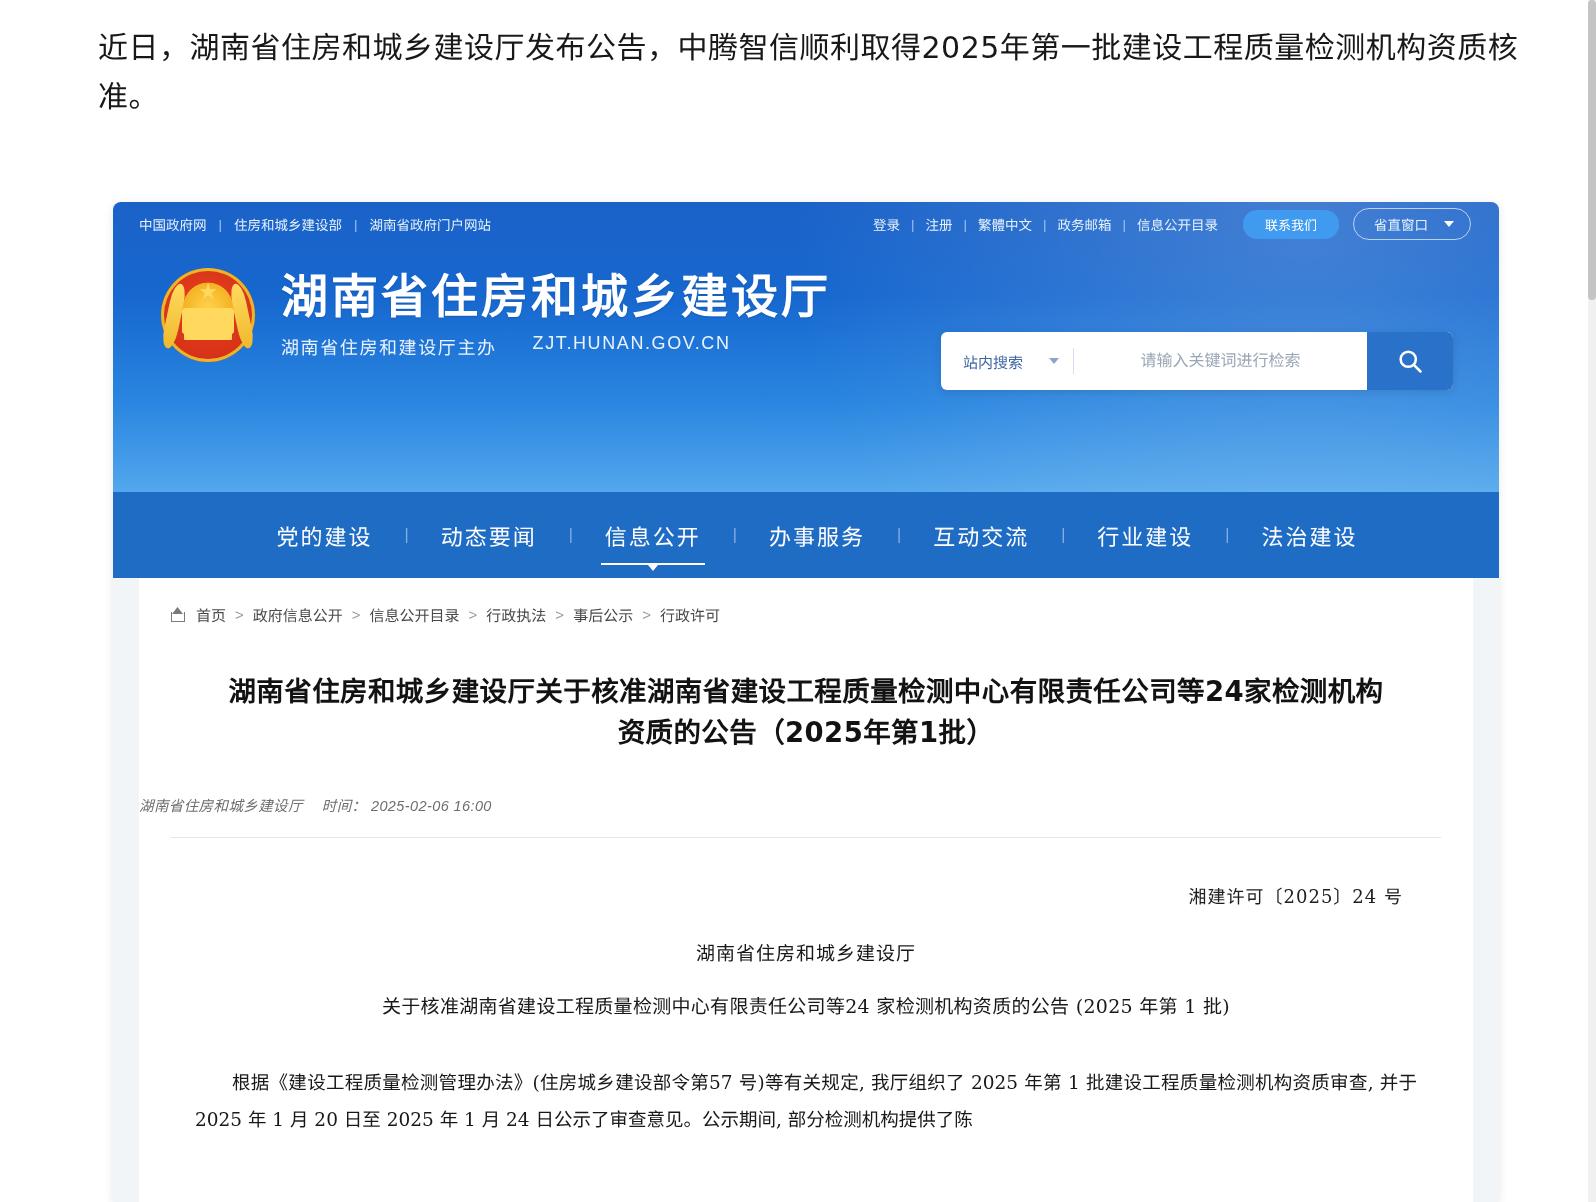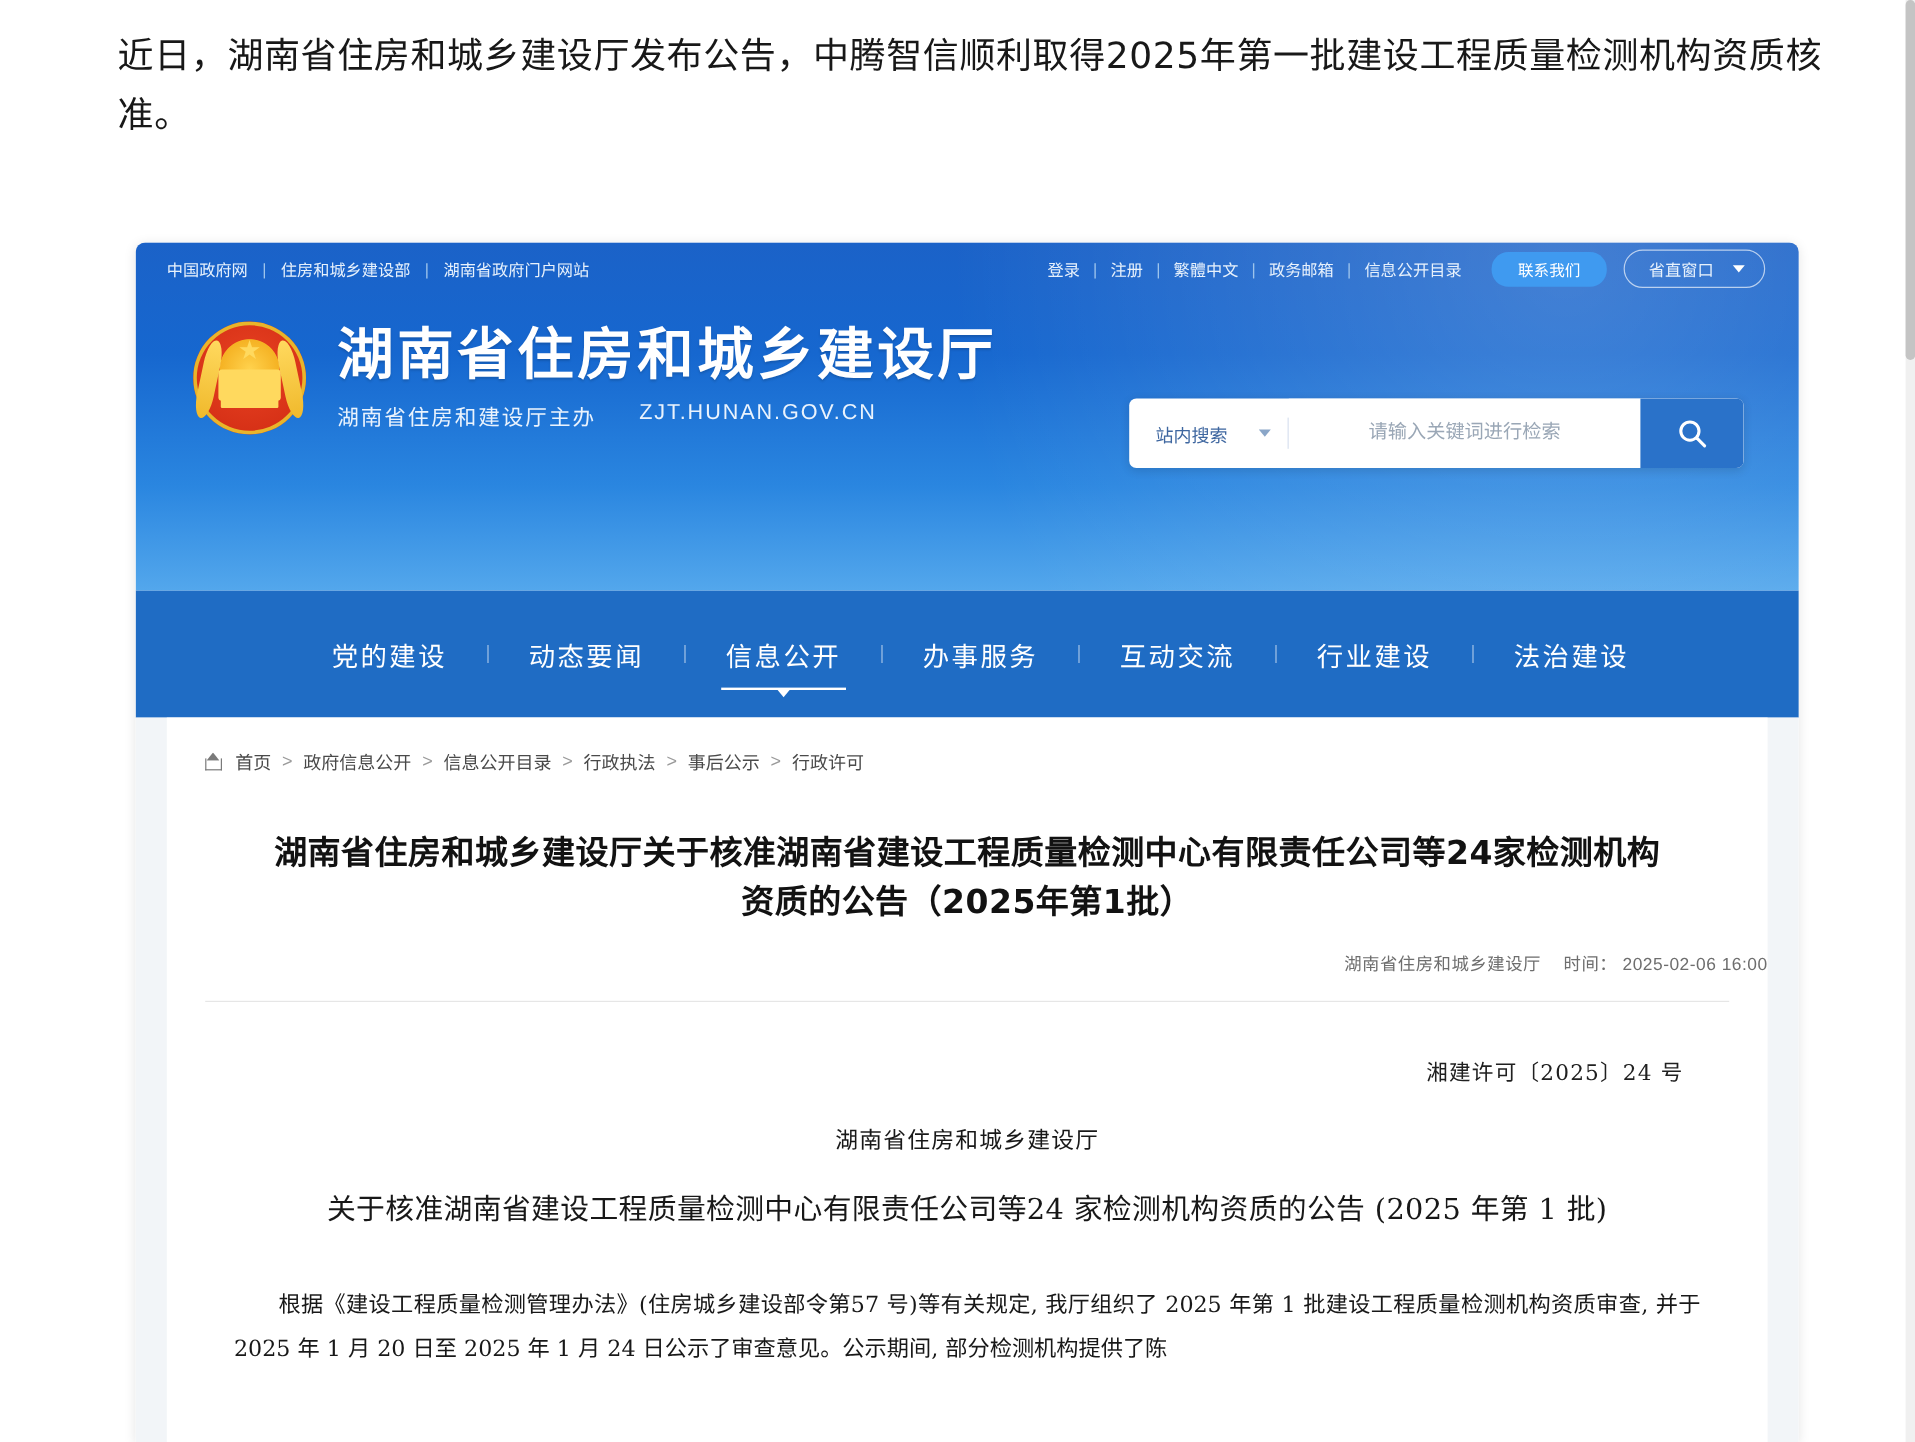--- a/index.html
+++ b/index.html
@@ -202,21 +202,21 @@
   .search-btn {
     width: 86px; height: 100%;
     background: #2a72c9;
     display: flex; align-items: center; justify-content: center;
     cursor: pointer;
   }
   .search-btn svg { width: 28px; height: 28px; }
 
   
   .nav {
-    height: 106px;
+    height: 86px;
     background: #1f6cc4;
     display: flex;
     align-items: center;
     justify-content: center;
     gap: 0;
     padding-left: 22px;
   }
   .nav-item {
     position: relative;
     font-size: 22px;
@@ -296,25 +296,26 @@
     margin: 46px 88px 0 88px;
     text-align: center;
     font-size: 27.5px;
     font-weight: bold;
     line-height: 1.5;
     letter-spacing: 0.4px;
     color: #121212;
     font-family: "DejaVu Sans", "Liberation Sans", sans-serif;
   }
   .doc-meta {
-    margin-top: 17px;
-    text-align: right;
+    margin-top: 40px;
+    text-align: left;
     font-size: 14.5px;
     color: #6e6e6e;
     letter-spacing: 0.4px;
+    font-style: italic;
   }
   .meta-sep { display: inline-block; width: 10px; }
   .divider-line {
     margin: 22px 32px 0 32px;
     height: 1px;
     background: #e6e6e6;
   }
 
   .doc-no {
     margin: 44px 70px 0 0;
@@ -328,21 +329,21 @@
     margin-top: 30px;
     text-align: center;
     font-size: 19px;
     color: #181818;
     letter-spacing: 1px;
     font-family: "DejaVu Serif", serif;
   }
   .doc-subject {
     margin-top: 26px;
     text-align: center;
-    font-size: 24px;
+    font-size: 19px;
     color: #181818;
     letter-spacing: 0.3px;
     font-family: "DejaVu Serif", serif;
   }
   .doc-body {
     margin: 46px 56px 0 56px;
     font-size: 18.5px;
     line-height: 2.05;
     color: #181818;
     text-align: justify;

